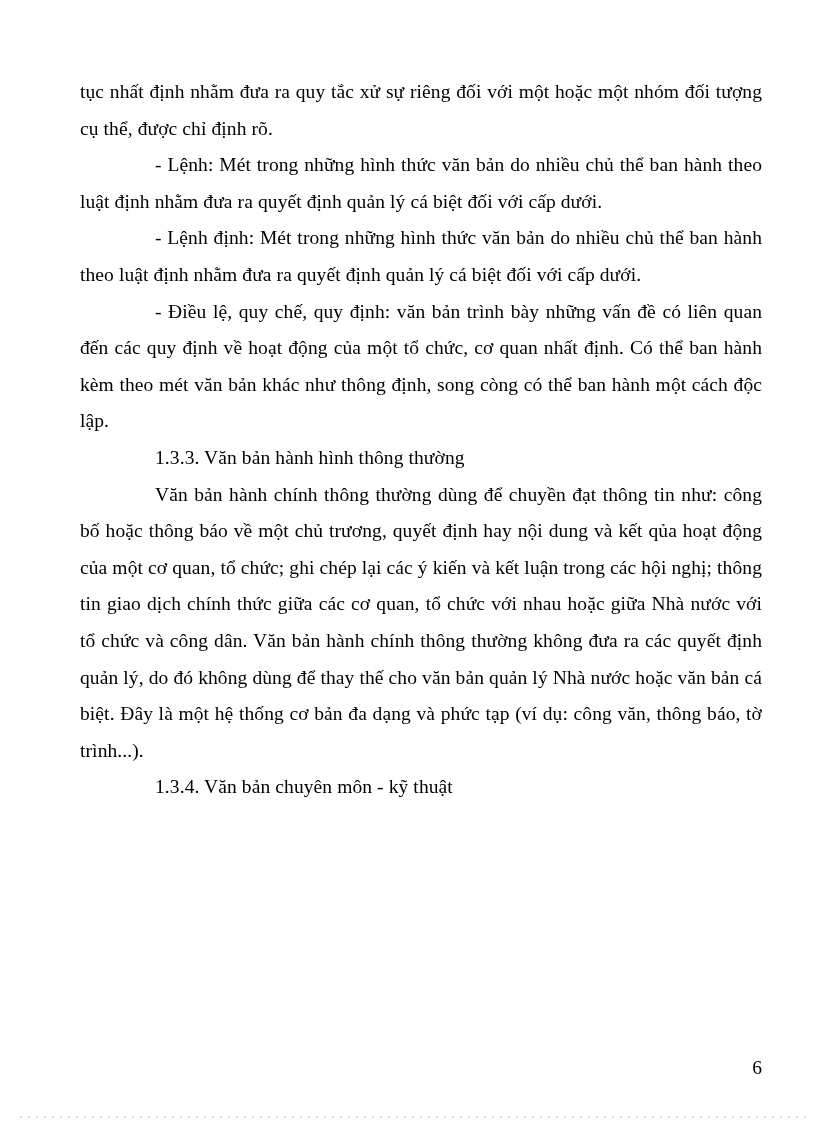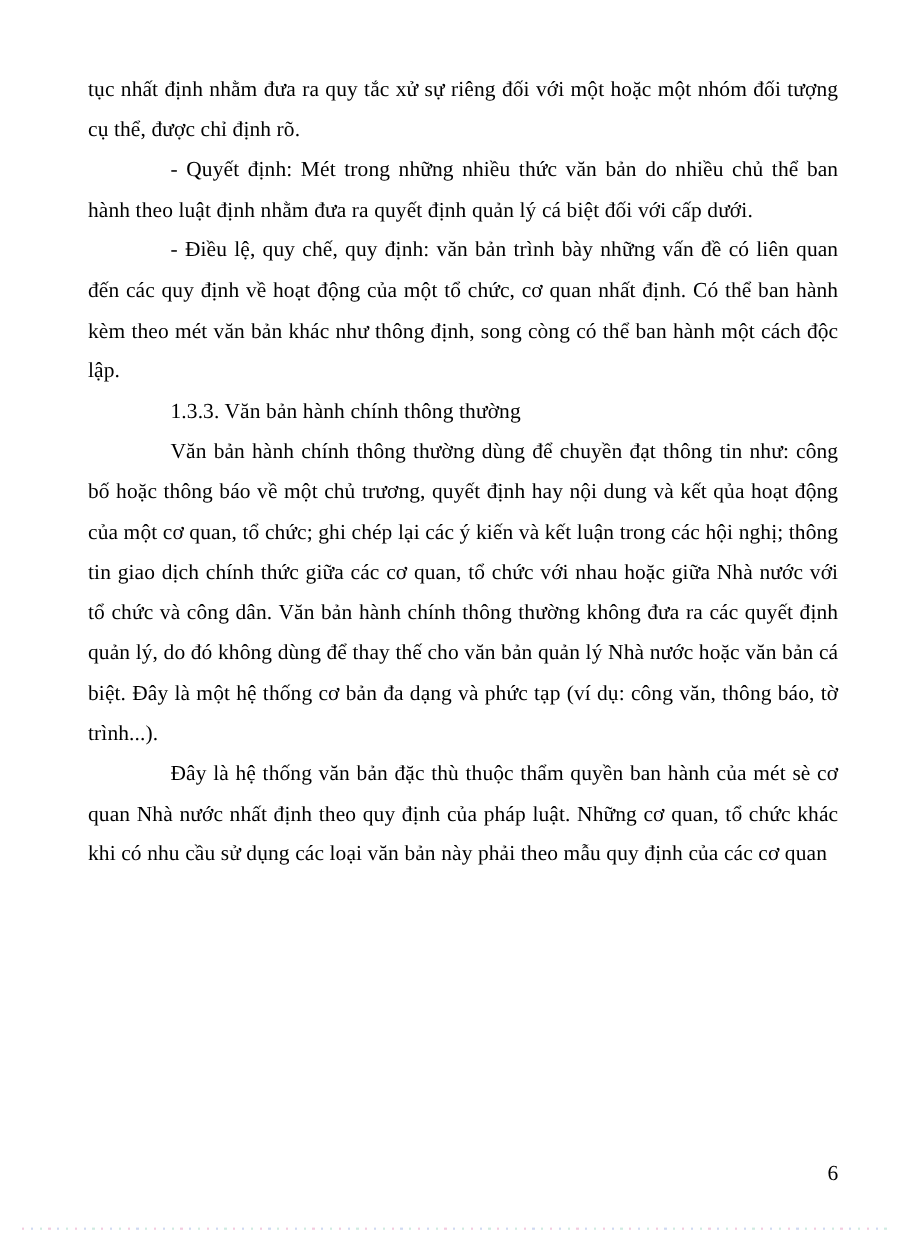--- a/index.html
+++ b/index.html
@@ -12,21 +12,21 @@
     width: 816px;
     height: 1123px;
     background: #ffffff;
     overflow: hidden;
     font-family: "Liberation Serif", "DejaVu Serif", serif;
     color: #000000;
   }
   .content {
     position: absolute;
     left: 80px;
-    top: 64px;
+    top: 74px;
     width: 682px;
     text-align: justify;
     font-size: 19.5px;
     line-height: 36.6px;
     letter-spacing: 0.1px;
   }
   .content p {
     margin: 0;
     padding: 0;
     text-indent: 75px;
@@ -59,24 +59,25 @@
     );
   }
 </style>
 </head>
 <body>
 
 <div class="page">
 
   <div class="content">
     <p class="continuation">tục nhất định nhằm đưa ra quy tắc xử sự riêng đối với một hoặc một nhóm đối tượng cụ thể, được chỉ định rõ.</p>
-    <p>- Quyết định: Mét trong những nhiều thức văn bản do nhiều chủ thể ban hành theo luật định nhằm đưa ra quyết định quản lý cá biệt đối với cấp dưới.</p>
+    <p>- Lệnh: Mét trong những hình thức văn bản do nhiều chủ thể ban hành theo luật định nhằm đưa ra quyết định quản lý cá biệt đối với cấp dưới.</p>
+    <p>- Lệnh định: Mét trong những hình thức văn bản do nhiều chủ thể ban hành theo luật định nhằm đưa ra quyết định quản lý cá biệt đối với cấp dưới.</p>
     <p>- Điều lệ, quy chế, quy định: văn bản trình bày những vấn đề có liên quan đến các quy định về hoạt động của một tổ chức, cơ quan nhất định. Có thể ban hành kèm theo mét văn bản khác như thông định, song còng có thể ban hành một cách độc lập.</p>
-    <p>1.3.3. Văn bản hành chính thông thường</p>
+    <p>1.3.3. Văn bản hành hình thông thường</p>
     <p>Văn bản hành chính thông thường dùng để chuyền đạt thông tin như: công bố hoặc thông báo về một chủ trương, quyết định hay nội dung và kết qủa hoạt động của một cơ quan, tổ chức; ghi chép lại các ý kiến và kết luận trong các hội nghị; thông tin giao dịch chính thức giữa các cơ quan, tổ chức với nhau hoặc giữa Nhà nước với tổ chức và công dân. Văn bản hành chính thông thường không đưa ra các quyết định quản lý, do đó không dùng để thay thế cho văn bản quản lý Nhà nước hoặc văn bản cá biệt. Đây là một hệ thống cơ bản đa dạng và phức tạp (ví dụ: công văn, thông báo, tờ trình...).</p>
-    <p>Đây là hệ thống văn bản đặc thù thuộc thẩm quyền ban hành của mét sè cơ quan Nhà nước nhất định theo quy định của pháp luật. Những cơ quan, tổ chức khác khi có nhu cầu sử dụng các loại văn bản này phải theo mẫu quy định của các cơ quan</p>
+    <p>1.3.4. Văn bản chuyên môn - kỹ thuật</p>
   </div>
 
   <div class="page-number">6</div>
 
   <div class="edge-dots"></div>
 
 </div>
 
 </body></html>

